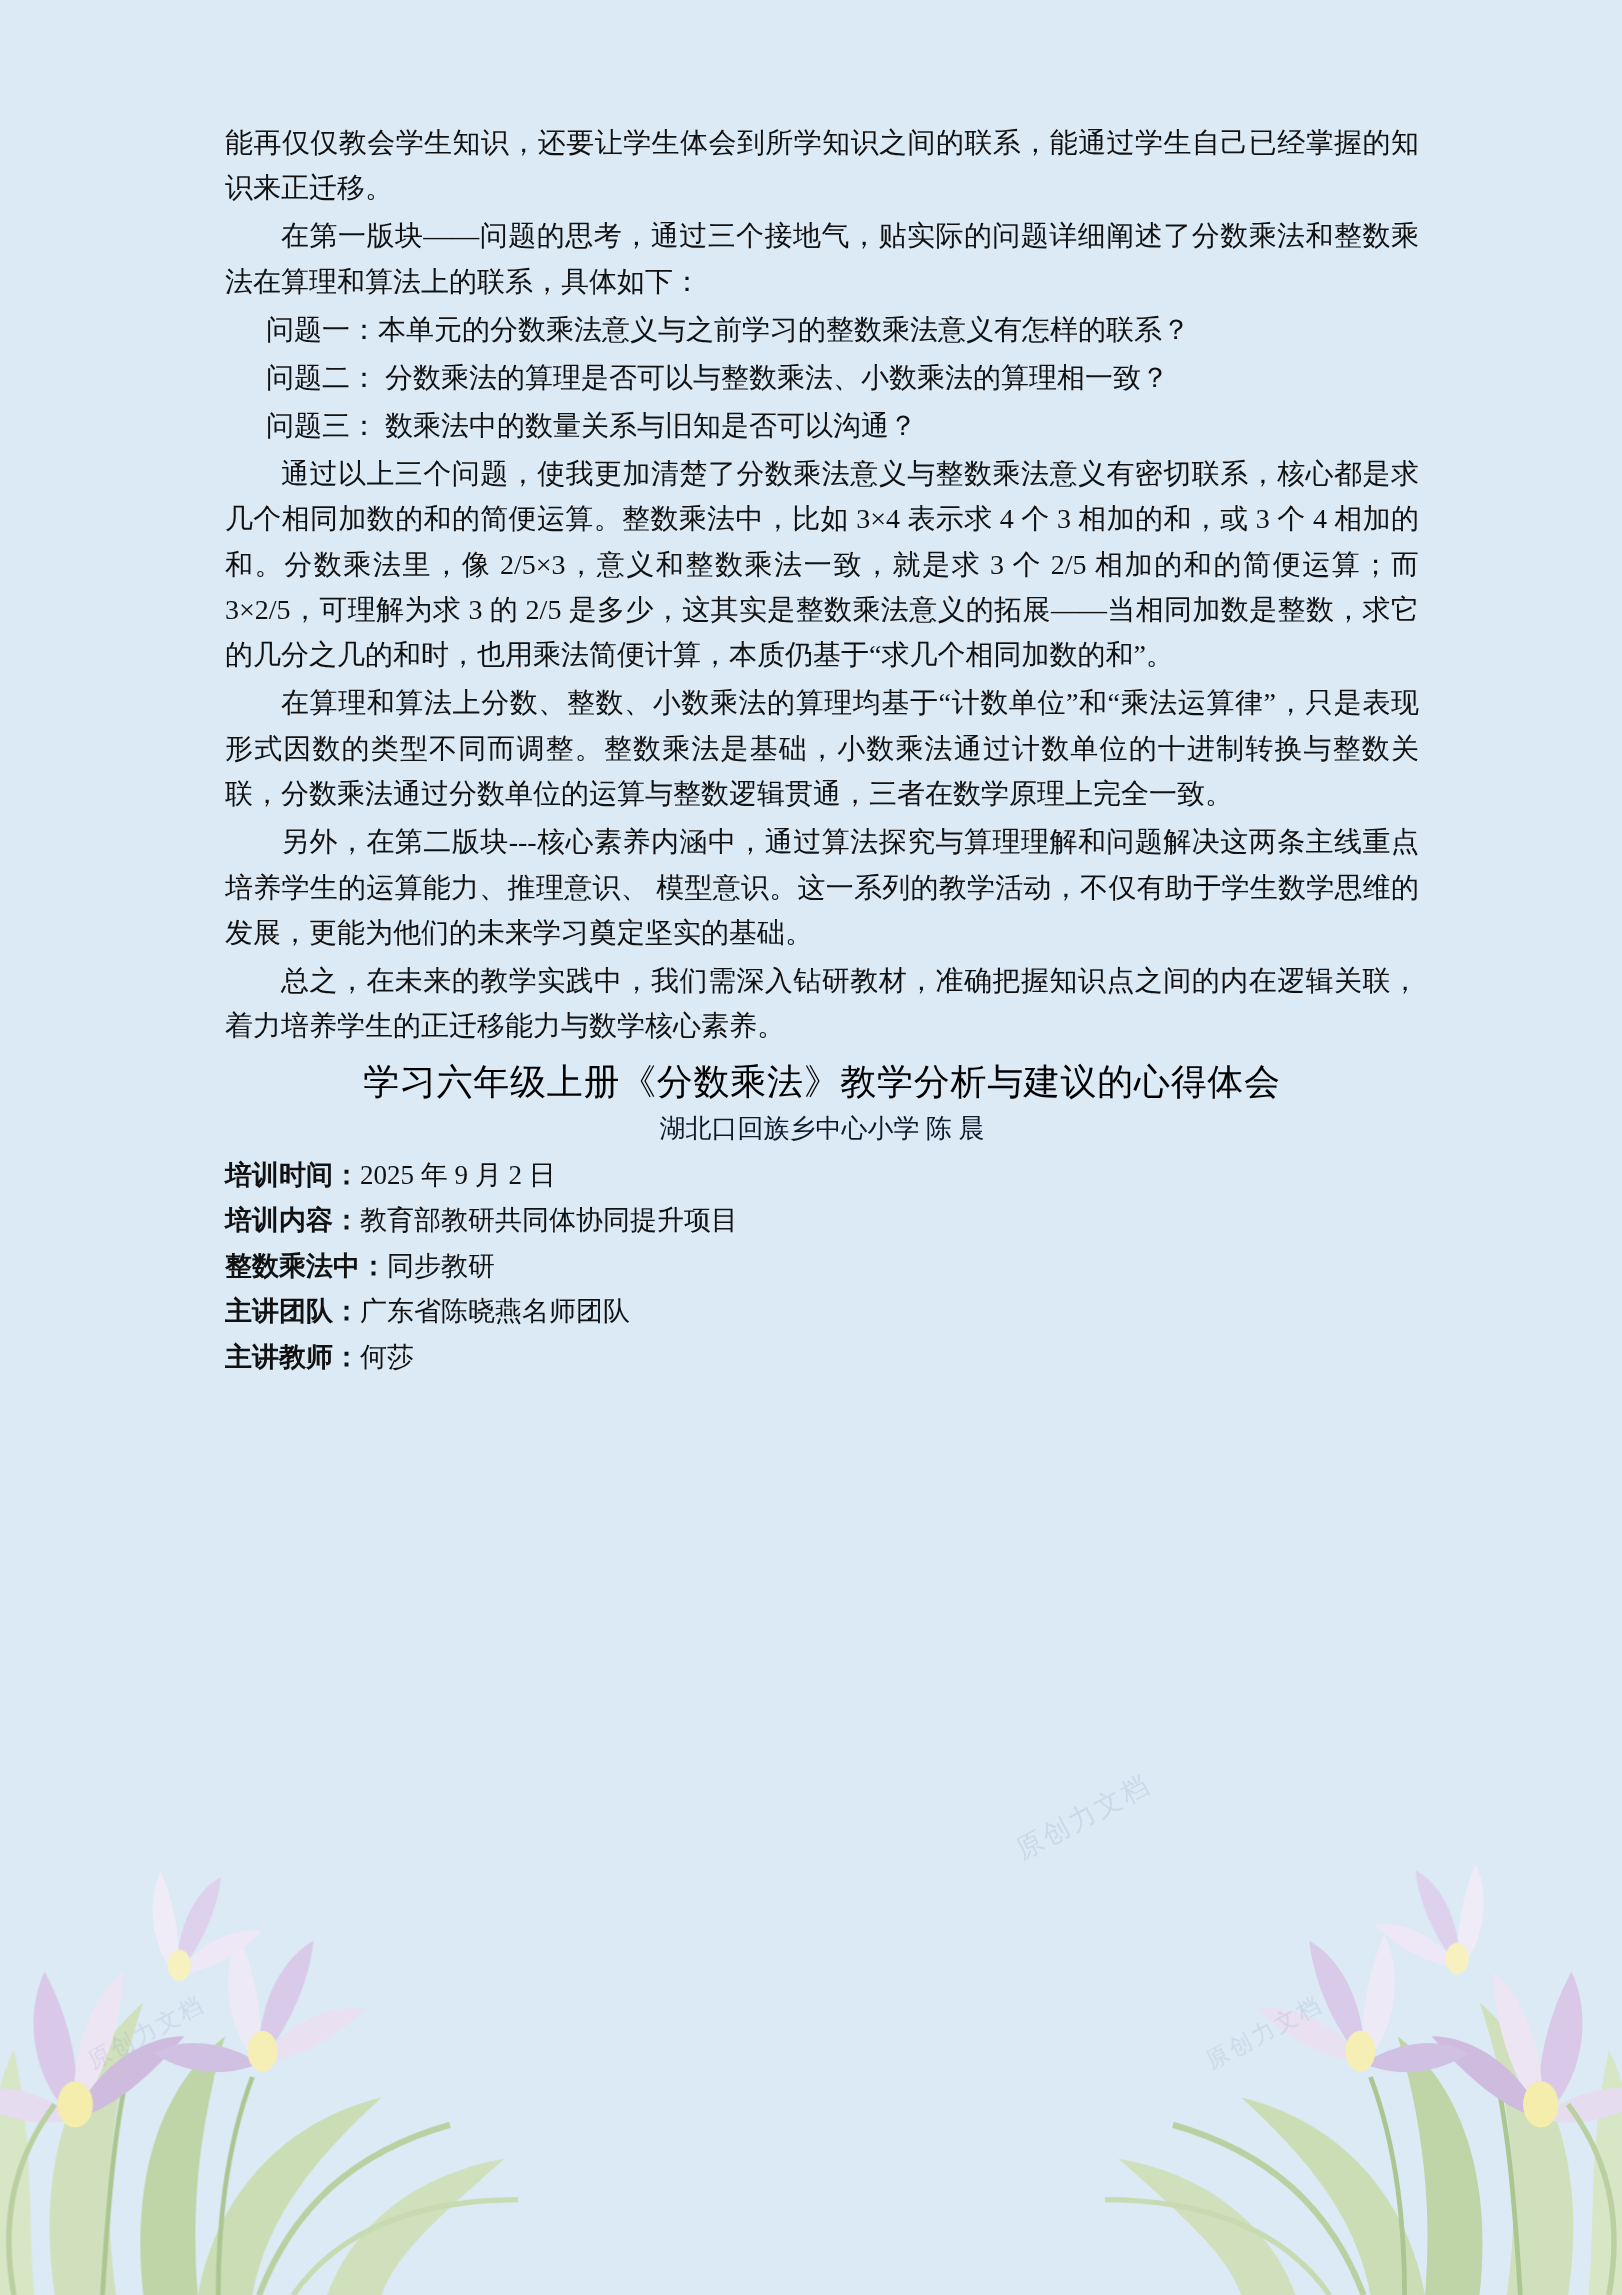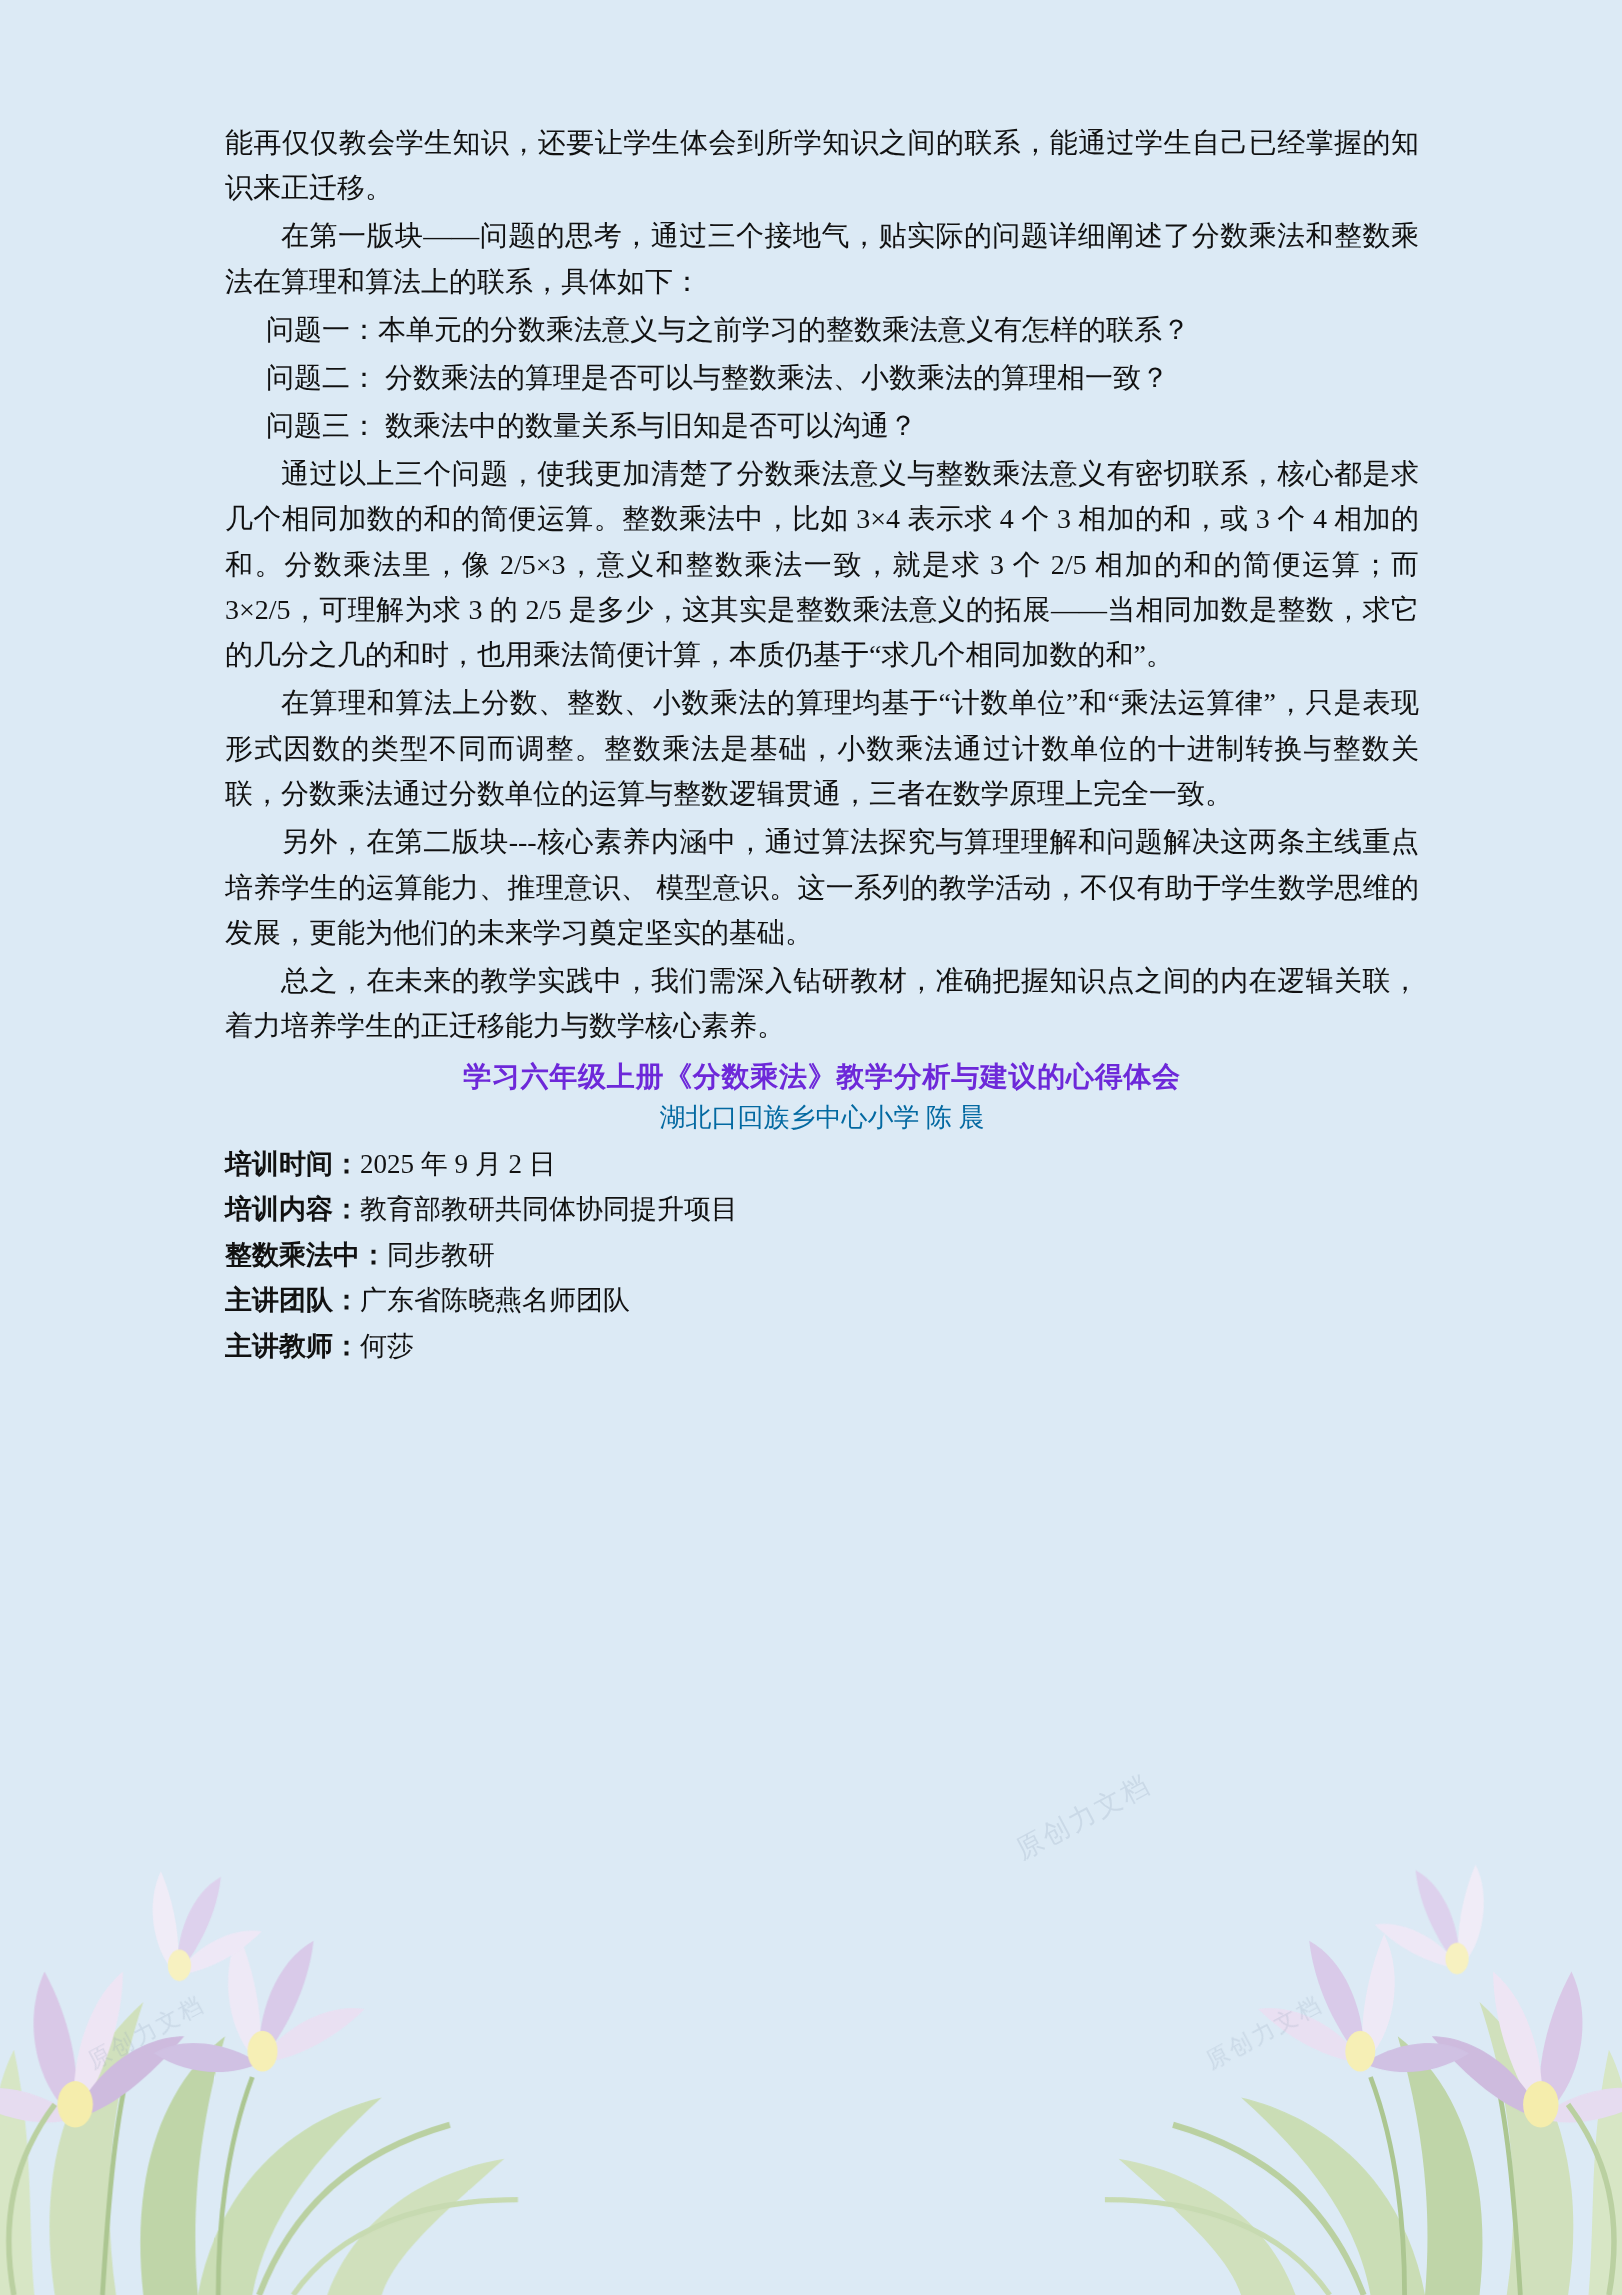--- a/index.html
+++ b/index.html
@@ -54,31 +54,31 @@
     line-height: 1.62;
     color: #111;
     text-align: justify;
     text-justify: inter-ideograph;
   }
   p.indent { text-indent: 56px; }
   p.indent-sm { text-indent: 41px; }
 
   .doc-title {
     margin: 9.5px 0 4.1px 0;
-    font-size: 28px;
-    font-weight: bold;
+    font-size: 36px;
+    font-weight: normal;
     text-align: center;
-    color: #6d28d9;
+    color: #000000;
     letter-spacing: 0.7px;
   }
   .doc-subtitle {
     margin: 0 0 6.8px 0;
     font-size: 26px;
     text-align: center;
-    color: #0369a1;
+    color: #0f172a;
   }
 
   .meta-line {
     font-size: 27px;
     line-height: 1.68;
     color: #111;
     white-space: nowrap;
   }
   .meta-label { font-weight: bold; }
   .meta-value { font-weight: normal; }

